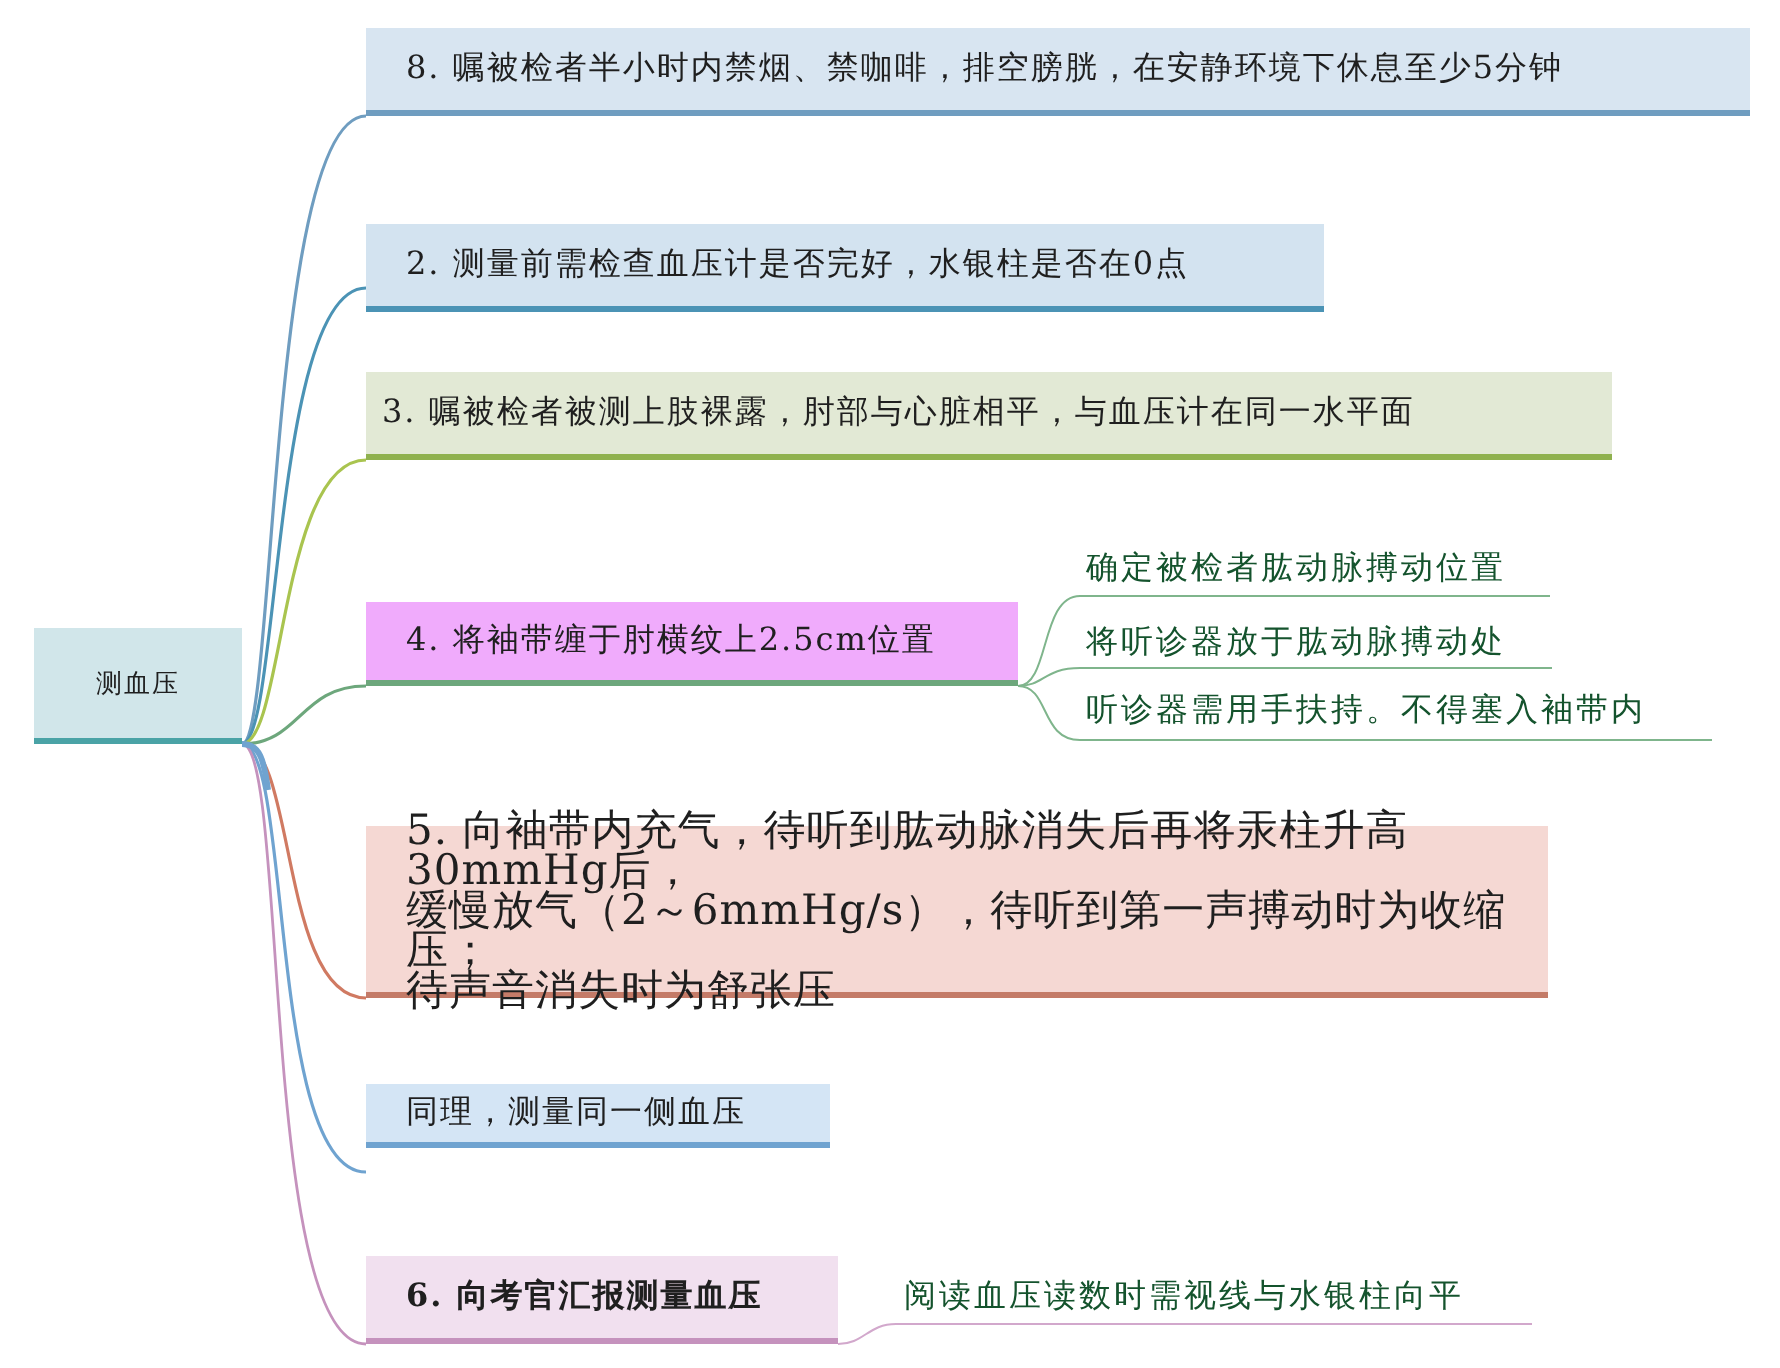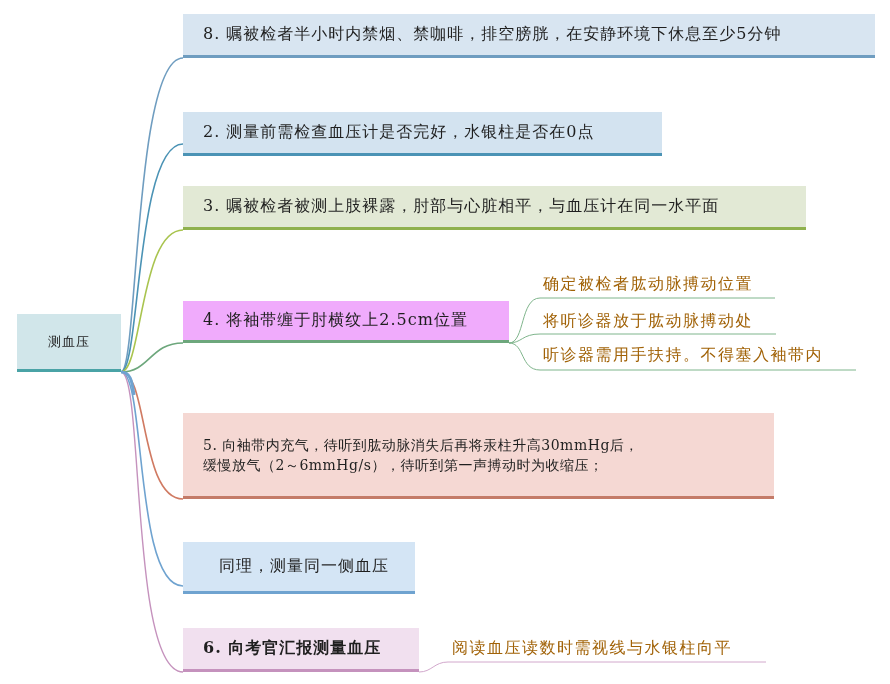--- a/index.html
+++ b/index.html
@@ -6,27 +6,27 @@
     body { width: 890px; height: 684px; position: relative; overflow: hidden;
            font-family: "DejaVu Serif", "Liberation Serif", serif; color: #1f1f1f; }
     #connectors { position: absolute; left: 0; top: 0; width: 890px; height: 684px; pointer-events: none; }
     .node { position: absolute; box-sizing: border-box; display: flex; align-items: center;
             font-size: 16px; letter-spacing: 1px; white-space: nowrap; }
     .node .txt { display: block; }
     .root { left: 17px; top: 314px; width: 104px; height: 58px; background: #d1e6ea;
             border-bottom: 3px solid #4aa3a6; justify-content: center; font-size: 13px; }
     .n1 { left: 183px; top: 14px; width: 692px; height: 44px; background: #d8e5f1; border-bottom: 3px solid #6f9dc0; padding-left: 20px; }
     .n2 { left: 183px; top: 112px; width: 479px; height: 44px; background: #d3e3f0; border-bottom: 3px solid #4b93b5; padding-left: 20px; }
-    .n3 { left: 183px; top: 186px; width: 623px; height: 44px; background: #e2e9d5; border-bottom: 3px solid #8fb14e; padding-left: 20px; }
+    .n3 { left: 183px; top: 186px; width: 623px; height: 44px; background: #e2e9d5; border-bottom: 3px solid #8fb14e; padding-left: 8px; }
     .n4 { left: 183px; top: 301px; width: 326px; height: 42px; background: #f0abfc; border-bottom: 3px solid #6da77c; padding-left: 20px; }
     .n5 { left: 183px; top: 413px; width: 591px; height: 86px; background: #f5d8d3; border-bottom: 3px solid #c47b68; padding-left: 20px;
-          white-space: normal; line-height: 20px; font-size: 14px; letter-spacing: 0.5px; }
-    .n6 { left: 183px; top: 542px; width: 232px; height: 52px; background: #d4e5f5; border-bottom: 3px solid #6fa3d0; padding-left: 36px; }
+          white-space: normal; line-height: 20px; font-size: 21px; letter-spacing: 0.5px; }
+    .n6 { left: 183px; top: 542px; width: 232px; height: 32px; background: #d4e5f5; border-bottom: 3px solid #6fa3d0; padding-left: 20px; }
     .n7 { left: 183px; top: 628px; width: 236px; height: 44px; background: #f1e0ef; border-bottom: 3px solid #c592bd; padding-left: 20px; font-weight: bold; }
-    .leaf { position: absolute; font-size: 16px; letter-spacing: 1.5px; white-space: nowrap; color: #a16207; }
+    .leaf { position: absolute; font-size: 16px; letter-spacing: 1.5px; white-space: nowrap; color: #14532d; }
     .l1 { left: 543px; top: 274px; }
     .l2 { left: 543px; top: 311px; }
     .l3 { left: 543px; top: 345px; }
     .l4 { left: 452px; top: 638px; }
   </style>
 </head>
 <body>
 
 <svg id="connectors" viewBox="0 0 890 684" xmlns="http://www.w3.org/2000/svg" fill="none">
 
@@ -68,20 +68,21 @@
 </div>
 
 <div class="leaf l1">确定被检者肱动脉搏动位置</div>
 <div class="leaf l2">将听诊器放于肱动脉搏动处</div>
 <div class="leaf l3">听诊器需用手扶持。不得塞入袖带内</div>
 
 <div class="node n5">
   <div>
     <span class="txt">5. 向袖带内充气，待听到肱动脉消失后再将汞柱升高30mmHg后，</span>
     <span class="txt">缓慢放气（2～6mmHg/s），待听到第一声搏动时为收缩压；</span>
+    <span class="txt">待声音消失时为舒张压</span>
   </div>
 </div>
 
 <div class="node n6">
   <span class="txt">同理，测量同一侧血压</span>
 </div>
 
 <div class="node n7">
   <span class="txt">6. 向考官汇报测量血压</span>
 </div>

